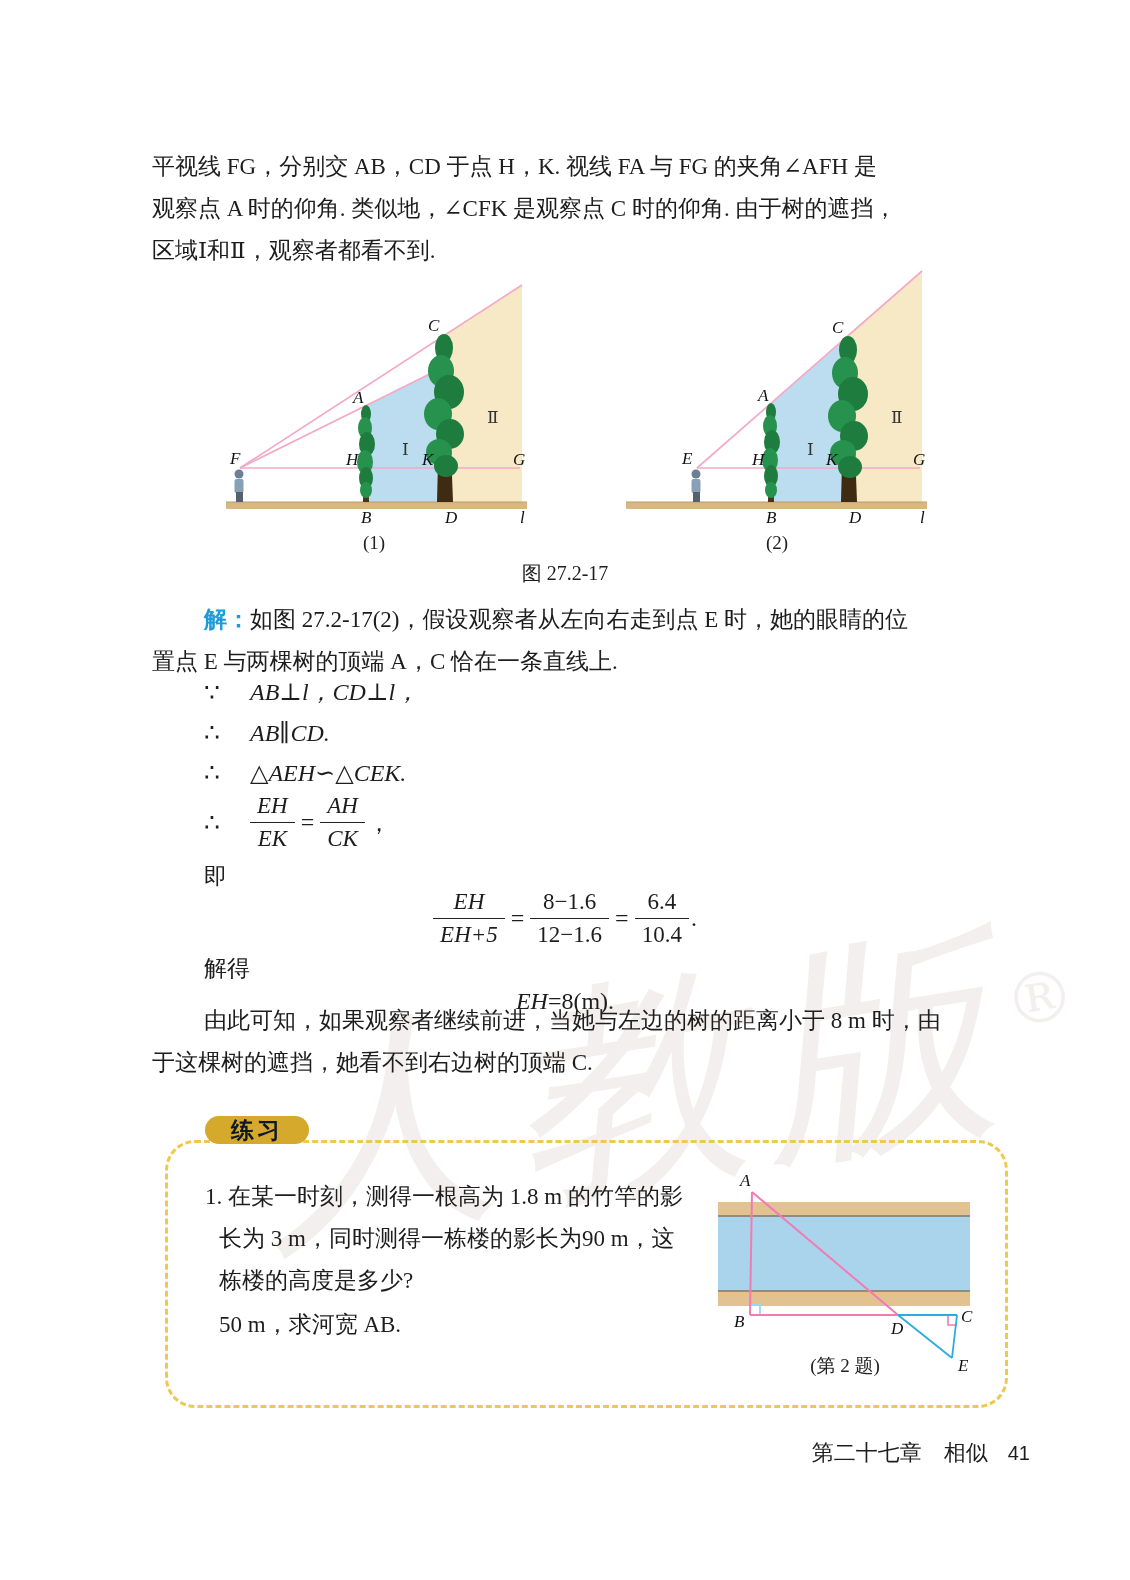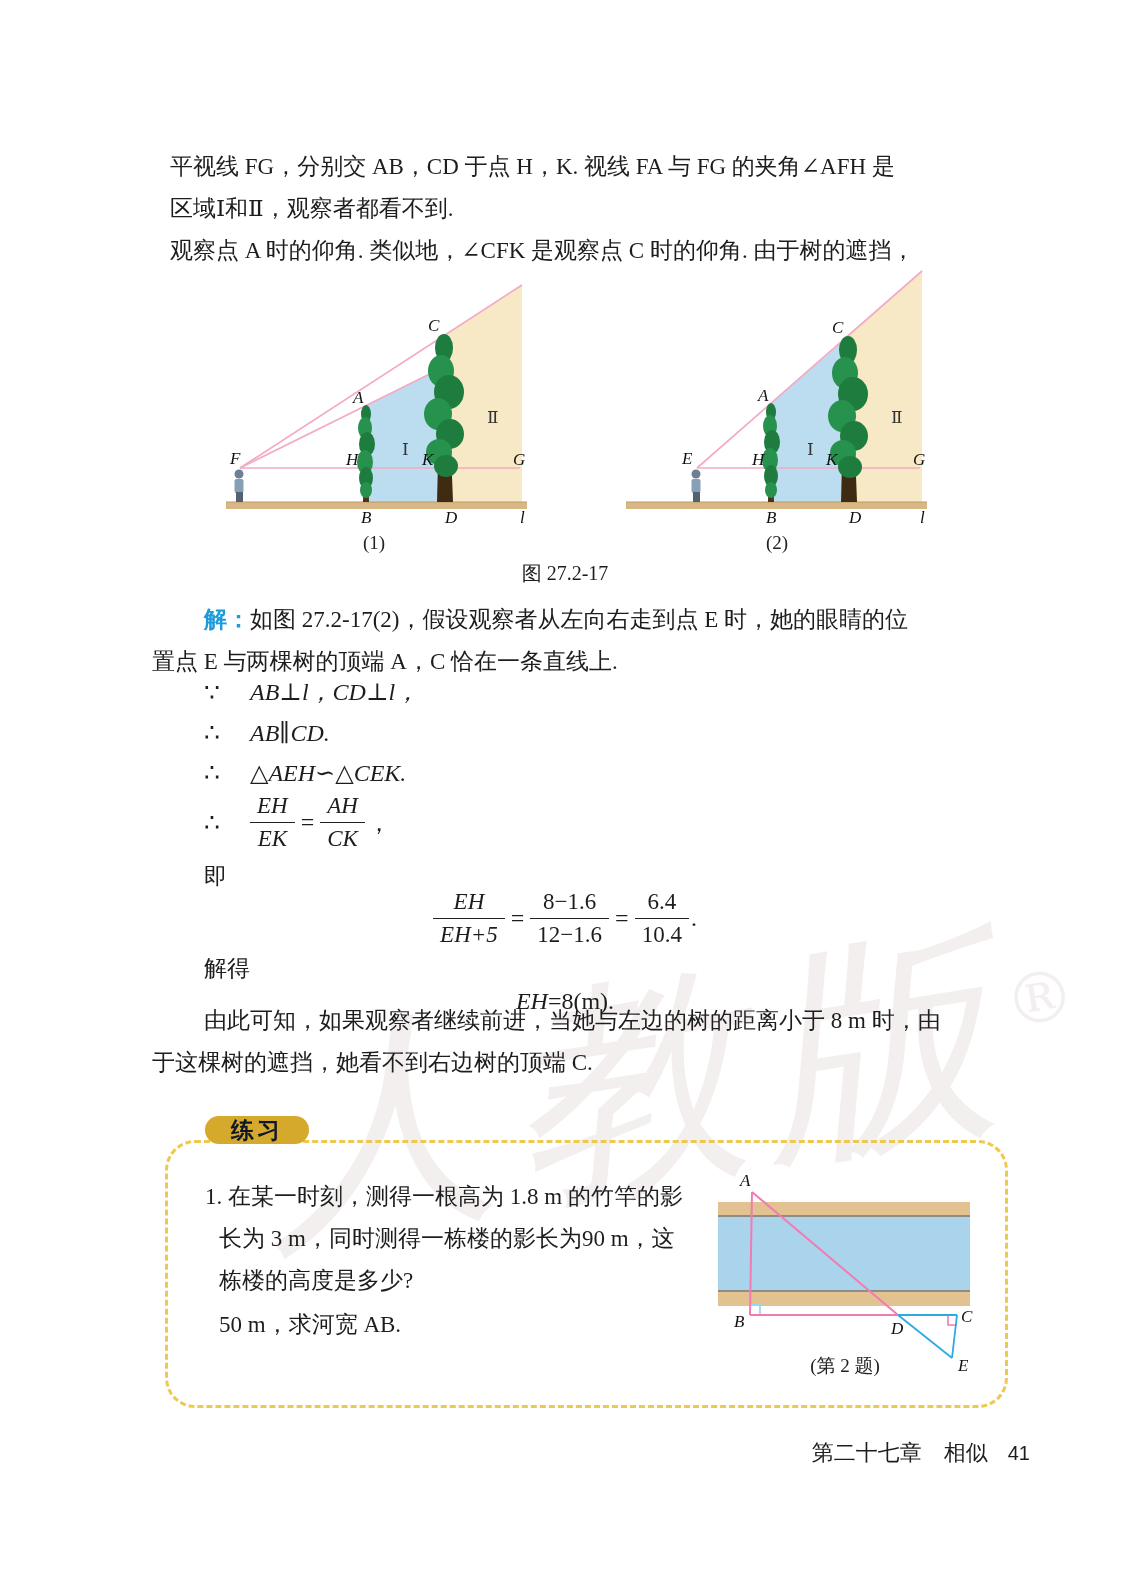--- a/index.html
+++ b/index.html
@@ -49,24 +49,24 @@
   .lbl-up { font-style:normal; font-size:17px; fill:#333; }
   .svgcap { font-style:normal; font-size:19px; fill:#222; }
 </style>
 </head>
 <body>
 
 <div class="page">
 
   <div class="watermark"><span>人教版</span><sup>®</sup></div>
 
-  <div class="layer bodytext" style="left:170px; top:146px; width:878px;">
+  <div class="layer bodytext" style="left:152px; top:146px; width:878px;">
     <div class="line">平视线 FG，分别交 AB，CD 于点 H，K. 视线 FA 与 FG 的夹角∠AFH 是</div>
+    <div class="line">观察点 A 时的仰角. 类似地，∠CFK 是观察点 C 时的仰角. 由于树的遮挡，</div>
     <div class="line">区域Ⅰ和Ⅱ，观察者都看不到.</div>
-    <div class="line">观察点 A 时的仰角. 类似地，∠CFK 是观察点 C 时的仰角. 由于树的遮挡，</div>
   </div>
 
   <svg class="layer" style="left:222px; top:256px;" width="312" height="300" viewBox="0 0 312 300">
     <polygon points="221,80 300,29 300,246 226,246" fill="#f8e9c6"></polygon>
     <polygon points="143,150 224,109 224,246 143,246" fill="#bcdcf0"></polygon>
     <rect x="4" y="246" width="301" height="7" fill="#d9b784"></rect>
     <line x1="4" y1="246" x2="305" y2="246" stroke="#bb9c6b" stroke-width="1"></line>
     <line x1="18" y1="212" x2="228" y2="108" stroke="#f2aac6" stroke-width="1.7"></line>
     <line x1="18" y1="212" x2="300" y2="29" stroke="#f2aac6" stroke-width="1.7"></line>
     <line x1="18" y1="212" x2="298" y2="212" stroke="#f2aac6" stroke-width="1.7"></line>

